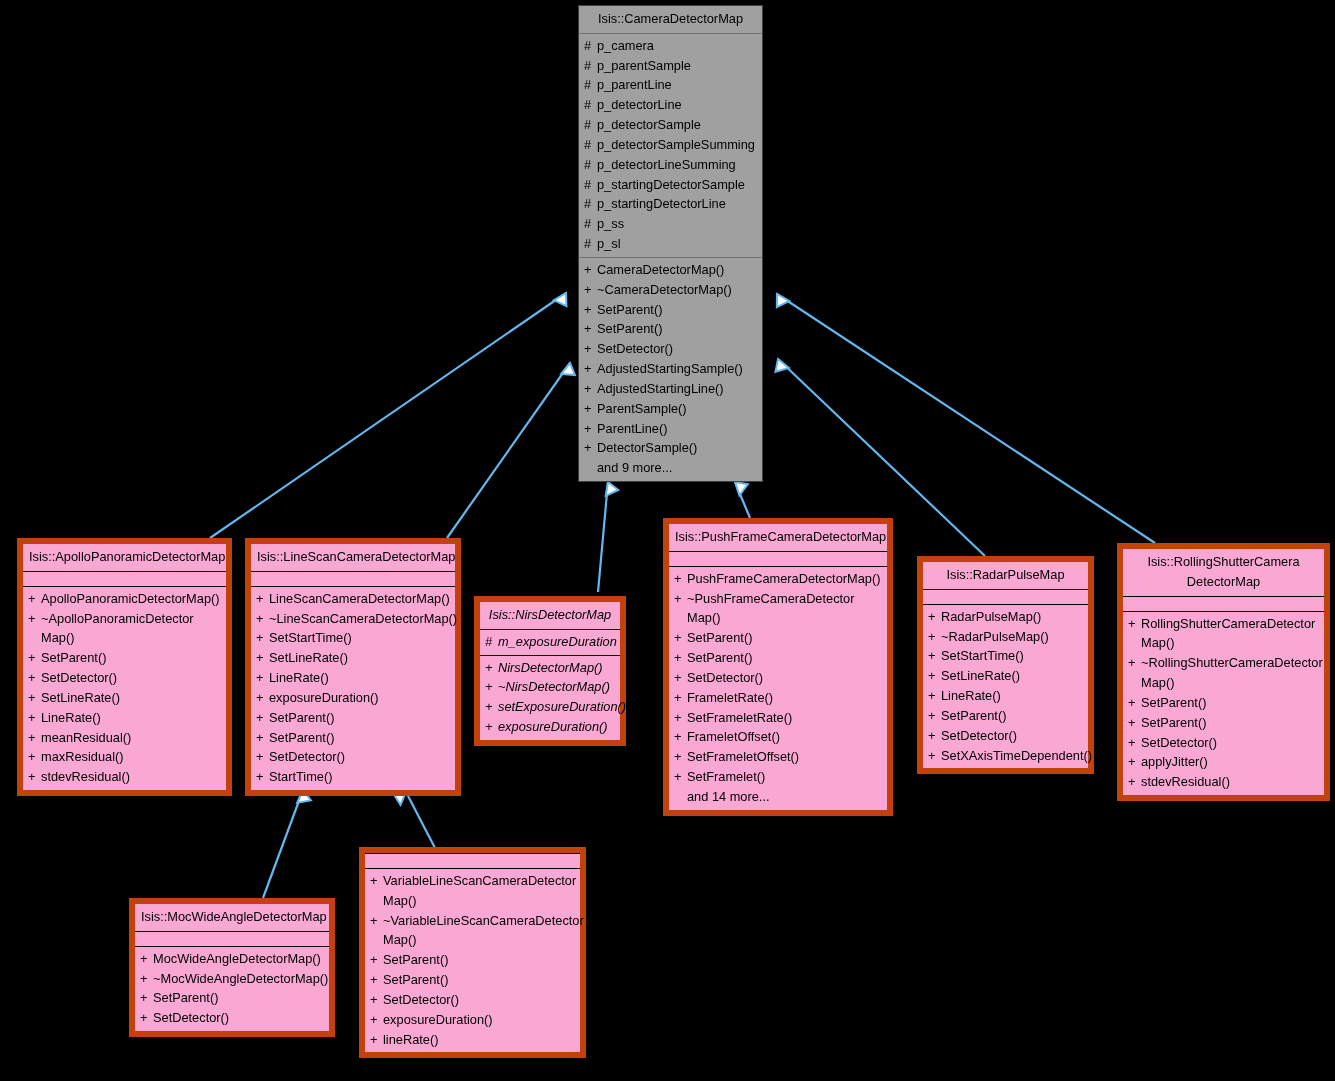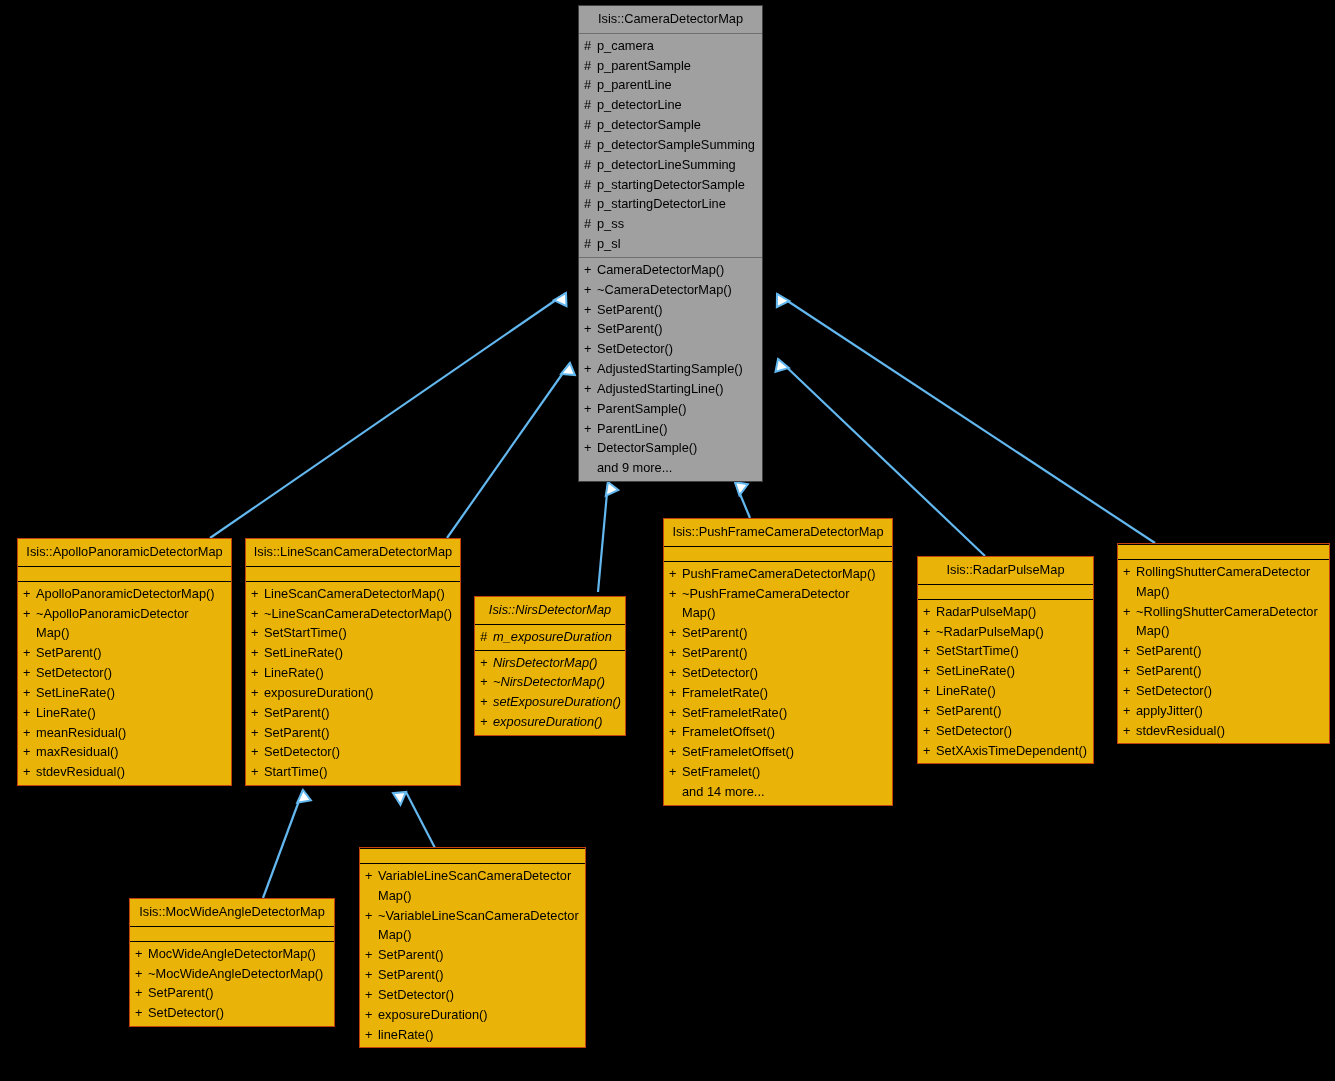--- a/index.html
+++ b/index.html
@@ -19,22 +19,22 @@
     position: absolute;
     left: 0;
     top: 0;
     width: 1335px;
     height: 1081px;
     pointer-events: none;
   }
   .node {
     position: absolute;
     box-sizing: border-box;
-    border: 1px solid #c2410c;
-    background: #eab308;
+    border: 6px solid #c2410c;
+    background: #f9a8d4;
     color: #000000;
     font-size: 12.8px;
     line-height: 1.55;
   }
   .node.root {
     background: #a0a0a0;
     border: 1px solid #404040;
   }
   .node .title {
     text-align: center;
@@ -413,20 +413,21 @@
           <span class="mname">SetDetector()</span>
         </div>
         <div class="member">
           <span class="vis">+</span>
           <span class="mname">SetXAxisTimeDependent()</span>
         </div>
       </div>
   </div>
 
   <div class="node" style="left:1117px; top:543px; width:213px;">
+    <div class="title">Isis::RollingShutterCamera DetectorMap</div>
     <div class="sep"></div>
     <div class="compartment empty"></div>
     <div class="sep"></div>
     <div class="compartment">
         <div class="member">
           <span class="vis">+</span>
           <span class="mname">RollingShutterCameraDetector Map()</span>
         </div>
         <div class="member">
           <span class="vis">+</span>

